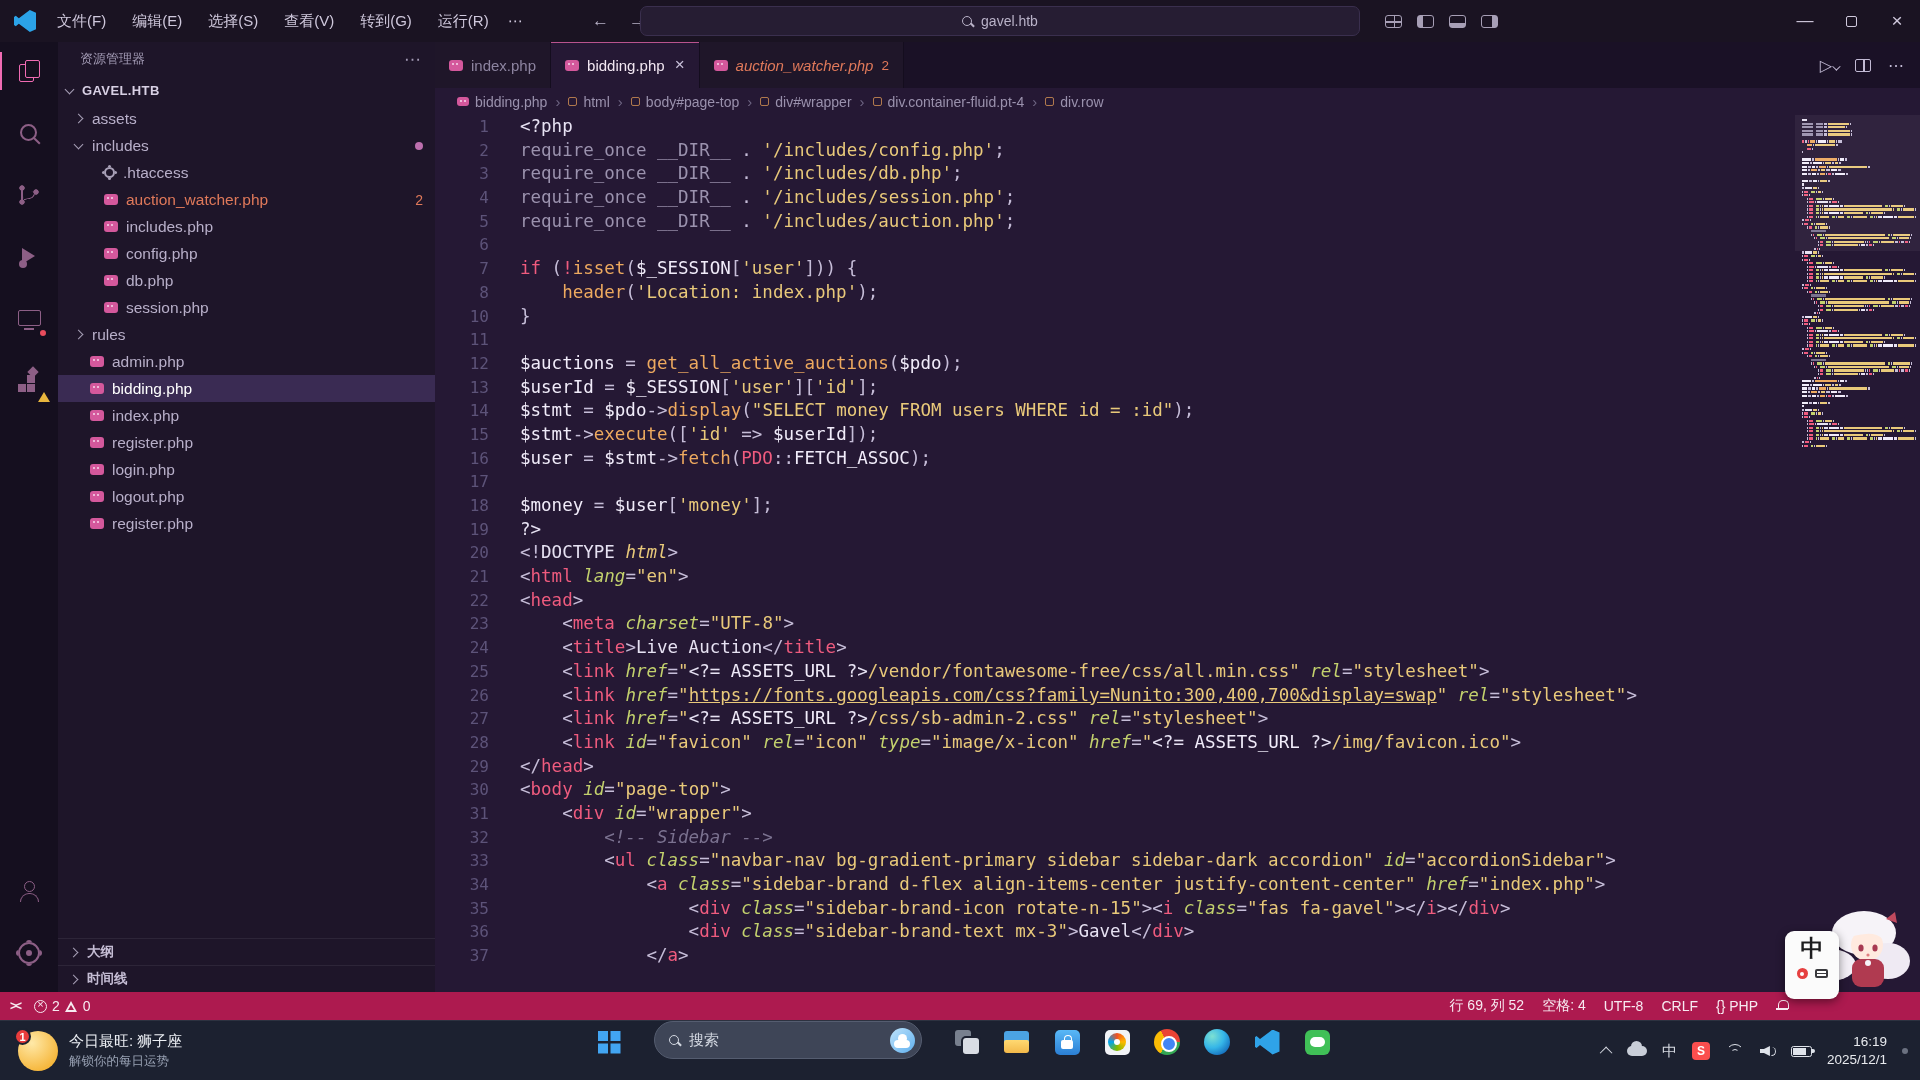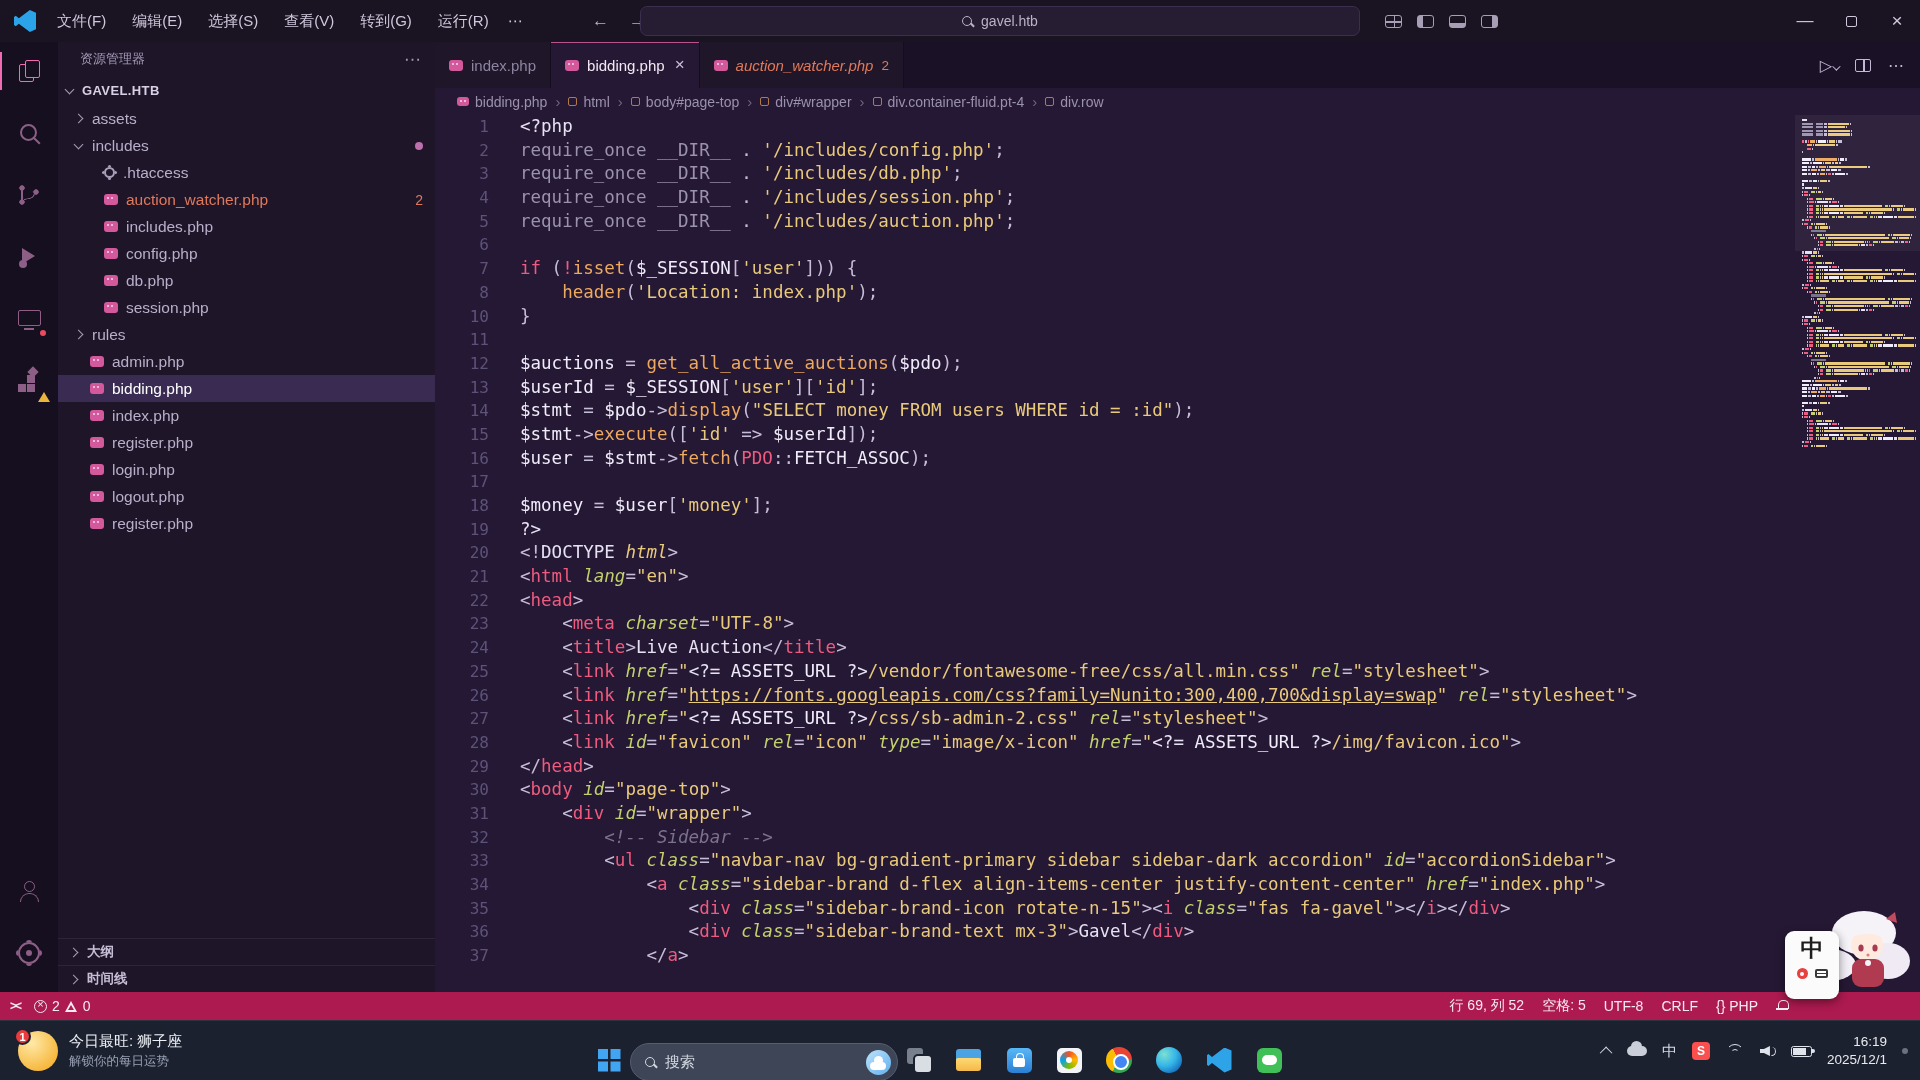--- a/index.html
+++ b/index.html
@@ -137,21 +137,21 @@
   .ico-bell::before{content:'';position:absolute;left:1.5px;top:0;width:9px;height:8px;border:1.6px solid #f7eaf1;border-bottom:none;border-radius:5px 5px 0 0}
   .ico-bell::after{content:'';position:absolute;left:0;right:0;top:8px;height:1.6px;background:#f7eaf1}
 
   
   .taskbar{position:absolute;left:0;right:0;bottom:0;height:60px;background:#1c2130;border-top:1px solid rgba(255,255,255,.08);z-index:20}
   .widget{position:absolute;left:10px;top:0;height:60px;display:flex;align-items:center;gap:11px;padding:0 8px}
   .w-circle{position:relative;width:40px;height:40px;border-radius:50%;background:radial-gradient(circle at 35% 30%,#ffe9a8,#f6b73c 75%)}
   .w-badge{position:absolute;left:-4px;top:-3px;width:17px;height:17px;border-radius:50%;background:#e83c3c;color:#fff;font-size:11px;font-weight:bold;display:flex;align-items:center;justify-content:center;border:2px solid #1c2130}
   .w-line1{font-size:15px;color:#eceff4}
   .w-line2{font-size:12.5px;color:#98a1b3;margin-top:2px}
-  .tb-center{position:absolute;left:588px;top:0;height:60px;display:flex;align-items:flex-end;gap:0}
+  .tb-center{position:absolute;left:588px;top:0;height:60px;display:flex;align-items:flex-start;gap:24px}
   .tbtn{width:42px;height:42px;border-radius:7px;display:flex;align-items:center;justify-content:center;position:relative}
   .ico-start{position:relative;width:23px;height:23px}
   .ico-start::before{content:'';position:absolute;left:0;top:0;width:10px;height:10px;background:#42a5f2;box-shadow:12.5px 0 0 #42a5f2,0 12.5px 0 #42a5f2,12.5px 12.5px 0 #42a5f2}
   .pill{display:flex;align-items:center;gap:10px;width:268px;height:38px;border-radius:19px;background:#3e4557;border:1px solid #555d70;color:#d2d7e0;font-size:15px;padding:0 6px 0 14px}
   .pill-weather{width:25px;height:25px;border-radius:50%;background:linear-gradient(135deg,#bfe3fb,#5fb0ef);position:relative;margin-left:auto}
   .pill-weather::after{content:'';position:absolute;left:8px;top:6px;width:9px;height:9px;background:#fff;border-radius:50%}
   .pill-weather::before{content:'';position:absolute;left:4px;top:12px;width:16px;height:8px;background:#fff;border-radius:8px}
   #apps{display:flex;align-items:center;gap:8px}
   .app-ico{position:relative;display:block}
   .ico-task-view{width:26px;height:26px}
@@ -560,21 +560,21 @@
         </span>
       <span class="sb-item">
         <span class="ico-err"></span>
         <span>2</span>
         <span class="ico-warn"></span>
         <span>0</span>
       </span>
     </div>
     <div class="sb-right">
       <span class="sb-item">行 69, 列 52</span>
-      <span class="sb-item">空格: 5</span>
+      <span class="sb-item">空格: 4</span>
       <span class="sb-item">UTF-8</span>
       <span class="sb-item">CRLF</span>
       <span class="sb-item">{} PHP</span>
       <span class="ico-bell"></span>
     </div>
   </footer>
 
   <div class="taskbar">
     <div class="widget">
       <span class="w-circle">

